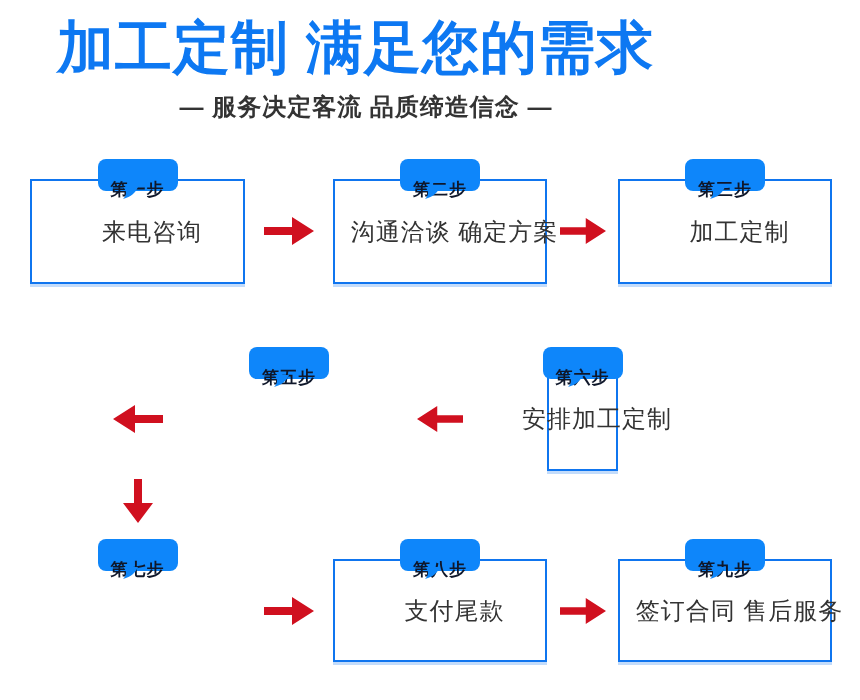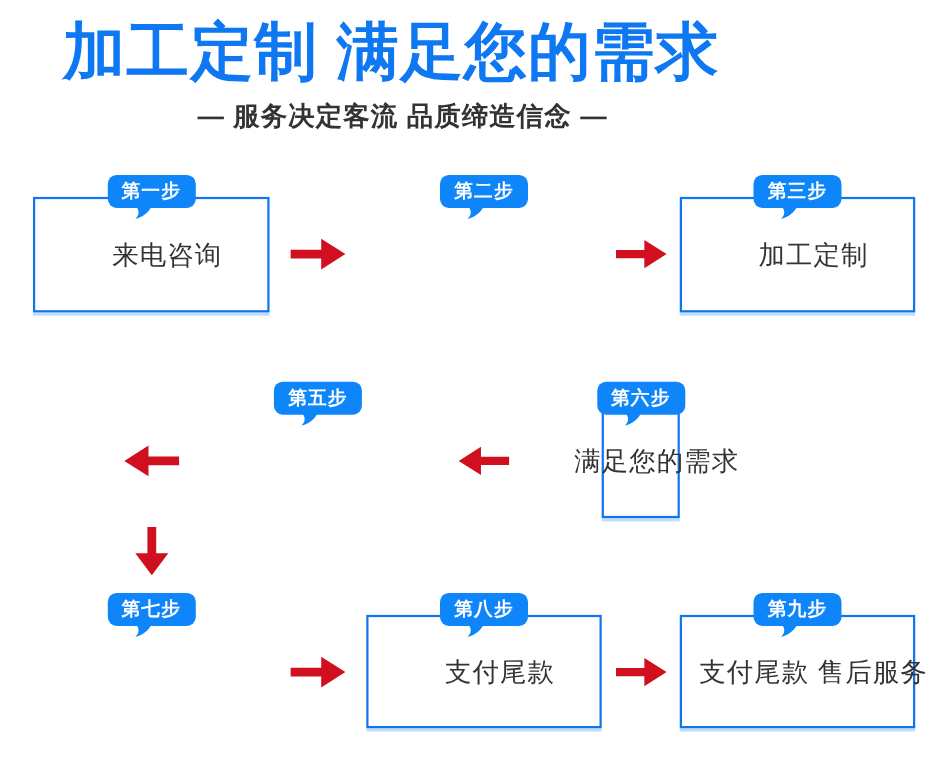--- a/index.html
+++ b/index.html
@@ -41,23 +41,23 @@
     width:802px;
     display:grid;
     grid-template-columns:215px 88px 214px 71px 214px;
     grid-template-rows:125px 63px 124px 68px 123px;
   }
   .cell{position:relative;}
   .tag{
     position:absolute;top:0;left:50%;
     transform:translateX(-50%);
     height:30px;line-height:30px;
-    padding:0 13px;border-radius:8px;
+    padding:16px 13px;border-radius:8px;
     background:var(--tag-blue);
-    color:#ffffff;font-size:17px;font-weight:700;
+    color:#0f172a;font-size:17px;font-weight:700;
     letter-spacing:1px;white-space:nowrap;
     z-index:2;
   }
   .tag-tail{
     position:absolute;left:calc(50% - 17px);top:28px;
     width:18px;height:12px;display:block;
     color:var(--tag-blue);
   }
   .box{
     position:absolute;top:20px;left:0;right:0;bottom:0;
@@ -115,20 +115,23 @@
           <path d="M0 13 H28 V3 L50 17 L28 31 V21 H0 Z" fill="currentColor"></path>
         </svg>
     </div>
     <div class="cell">
       <div class="tag">
         <span>第二步</span>
         <svg class="tag-tail" viewBox="0 0 18 12">
             <path d="M2 0 H17 C15 5 10 10 2 12 C6 8 6 4 2 0 Z" fill="currentColor"></path>
           </svg>
       </div>
+      <div class="box">
+        <span class="box-label">沟通洽谈 确定方案</span>
+      </div>
     </div>
     <div class="acell">
       <svg class="arrow" width="46" height="34" viewBox="0 0 50 34">
           <path d="M0 13 H28 V3 L50 17 L28 31 V21 H0 Z" fill="currentColor"></path>
         </svg>
     </div>
     <div class="cell">
       <div class="tag">
         <span>第三步</span>
         <svg class="tag-tail" viewBox="0 0 18 12">
@@ -161,21 +164,21 @@
         </svg>
     </div>
     <div class="cell">
       <div class="tag">
         <span>第六步</span>
         <svg class="tag-tail" viewBox="0 0 18 12">
             <path d="M2 0 H17 C15 5 10 10 2 12 C6 8 6 4 2 0 Z" fill="currentColor"></path>
           </svg>
       </div>
       <div class="box">
-        <span class="box-label">满足您的需求</span>
+        <span class="box-label">安排加工定制</span>
       </div>
     </div>
 
     <div class="gap-down">
       <svg class="arrow" width="34" height="44" viewBox="0 0 34 44">
           <path d="M13 0 H21 V24 H32 L17 44 L2 24 H13 Z" fill="currentColor"></path>
         </svg>
     </div>
 
     <div class="cell">
@@ -208,18 +211,18 @@
         </svg>
     </div>
     <div class="cell">
       <div class="tag">
         <span>第九步</span>
         <svg class="tag-tail" viewBox="0 0 18 12">
             <path d="M2 0 H17 C15 5 10 10 2 12 C6 8 6 4 2 0 Z" fill="currentColor"></path>
           </svg>
       </div>
       <div class="box">
-        <span class="box-label">支付尾款 售后服务</span>
+        <span class="box-label">签订合同 售后服务</span>
       </div>
     </div>
 
   </div>
 </div>
 
 </body></html>

